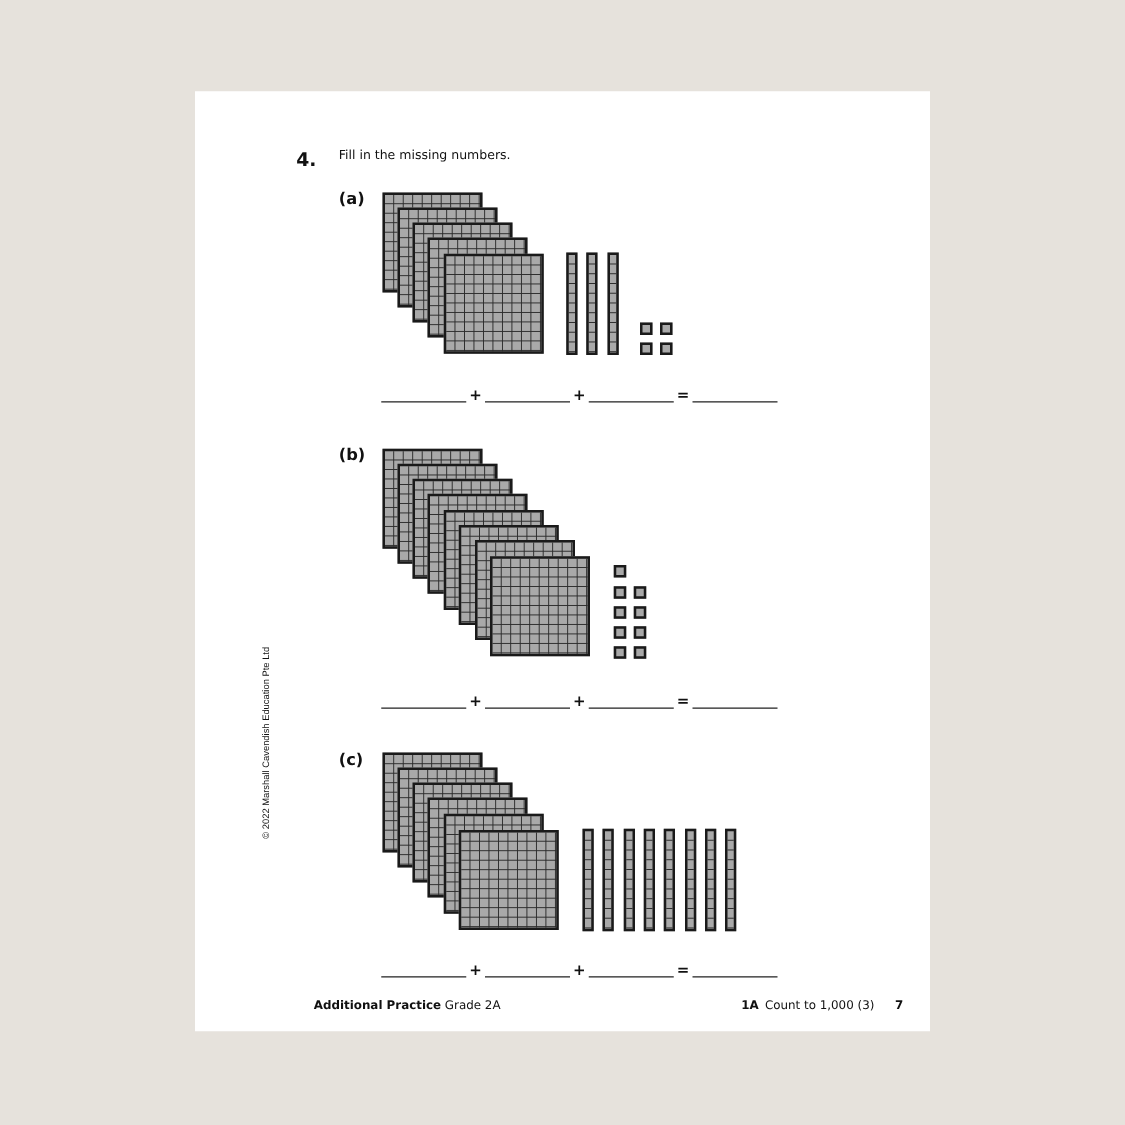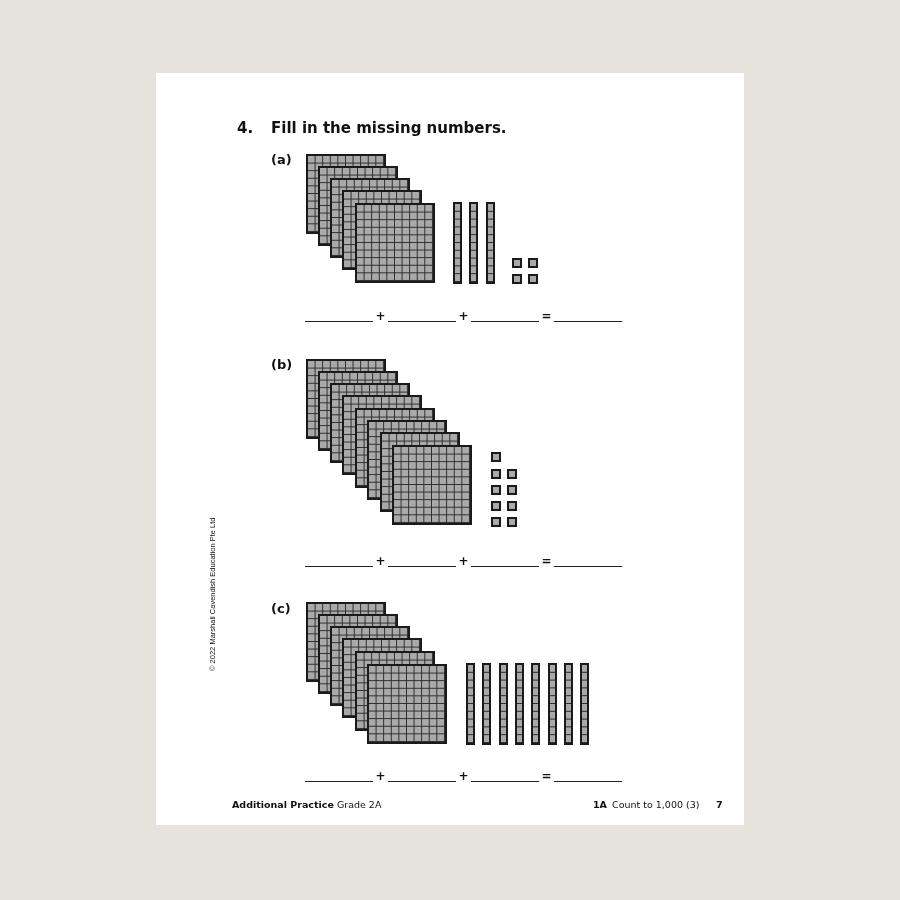--- a/index.html
+++ b/index.html
@@ -12,21 +12,21 @@
     color: #111;
   }
   .page {
     position: absolute;
     left: 156px; top: 73px;
     width: 588px; height: 752px;
     background: #ffffff;
   }
   .abs { position: absolute; }
   .qnum { font-weight: bold; font-size: 15px; }
-  .qtext { font-size: 15px; font-weight: bold; }
+  .qtext { font-size: 10px; }
   .label { font-weight: bold; font-size: 13px; }
   .flat {
     position: absolute;
     width: 80px; height: 80px;
     box-sizing: border-box;
     border: 2px solid #1a1a1a;
     background-color: #a9a9a9;
     background-image:
       linear-gradient(to right, #2a2a2a 1px, transparent 1px),
       linear-gradient(to bottom, #2a2a2a 1px, transparent 1px);
@@ -174,21 +174,21 @@
     <span class="op">+</span>
     <span class="blank"></span>
     <span class="op">+</span>
     <span class="blank"></span>
     <span class="op">=</span>
     <span class="blank"></span>
   </div>
 
   <div class="copyright">© 2022 Marshall Cavendish Education Pte Ltd</div>
 
-  <div class="abs footer" style="left:76px; top:726px;">
+  <div class="abs footer" style="left:95px; top:726px;">
     <b>Additional Practice</b>
     <span>Grade 2A</span>
   </div>
   <div class="abs footer" style="left:437px; top:726px; font-weight:bold;text-align:right;">1A</div>
   <div class="abs footer" style="left:456px; top:726px;">Count to 1,000 (3)</div>
   <div class="abs footer" style="left:560px; top:726px; font-weight:bold;">7</div>
 
 </div>
 
 </body></html>

